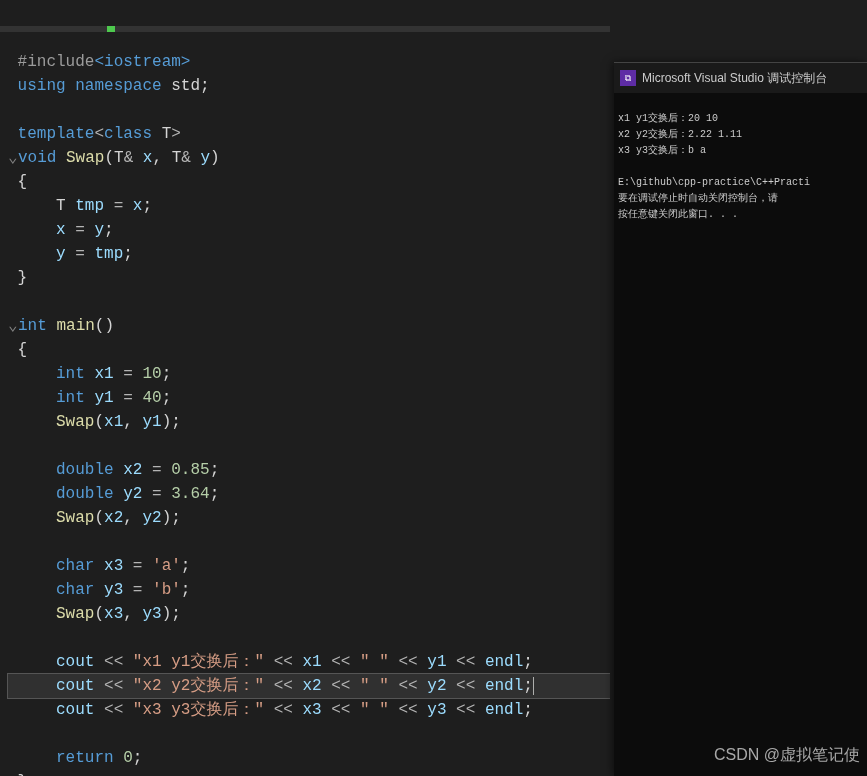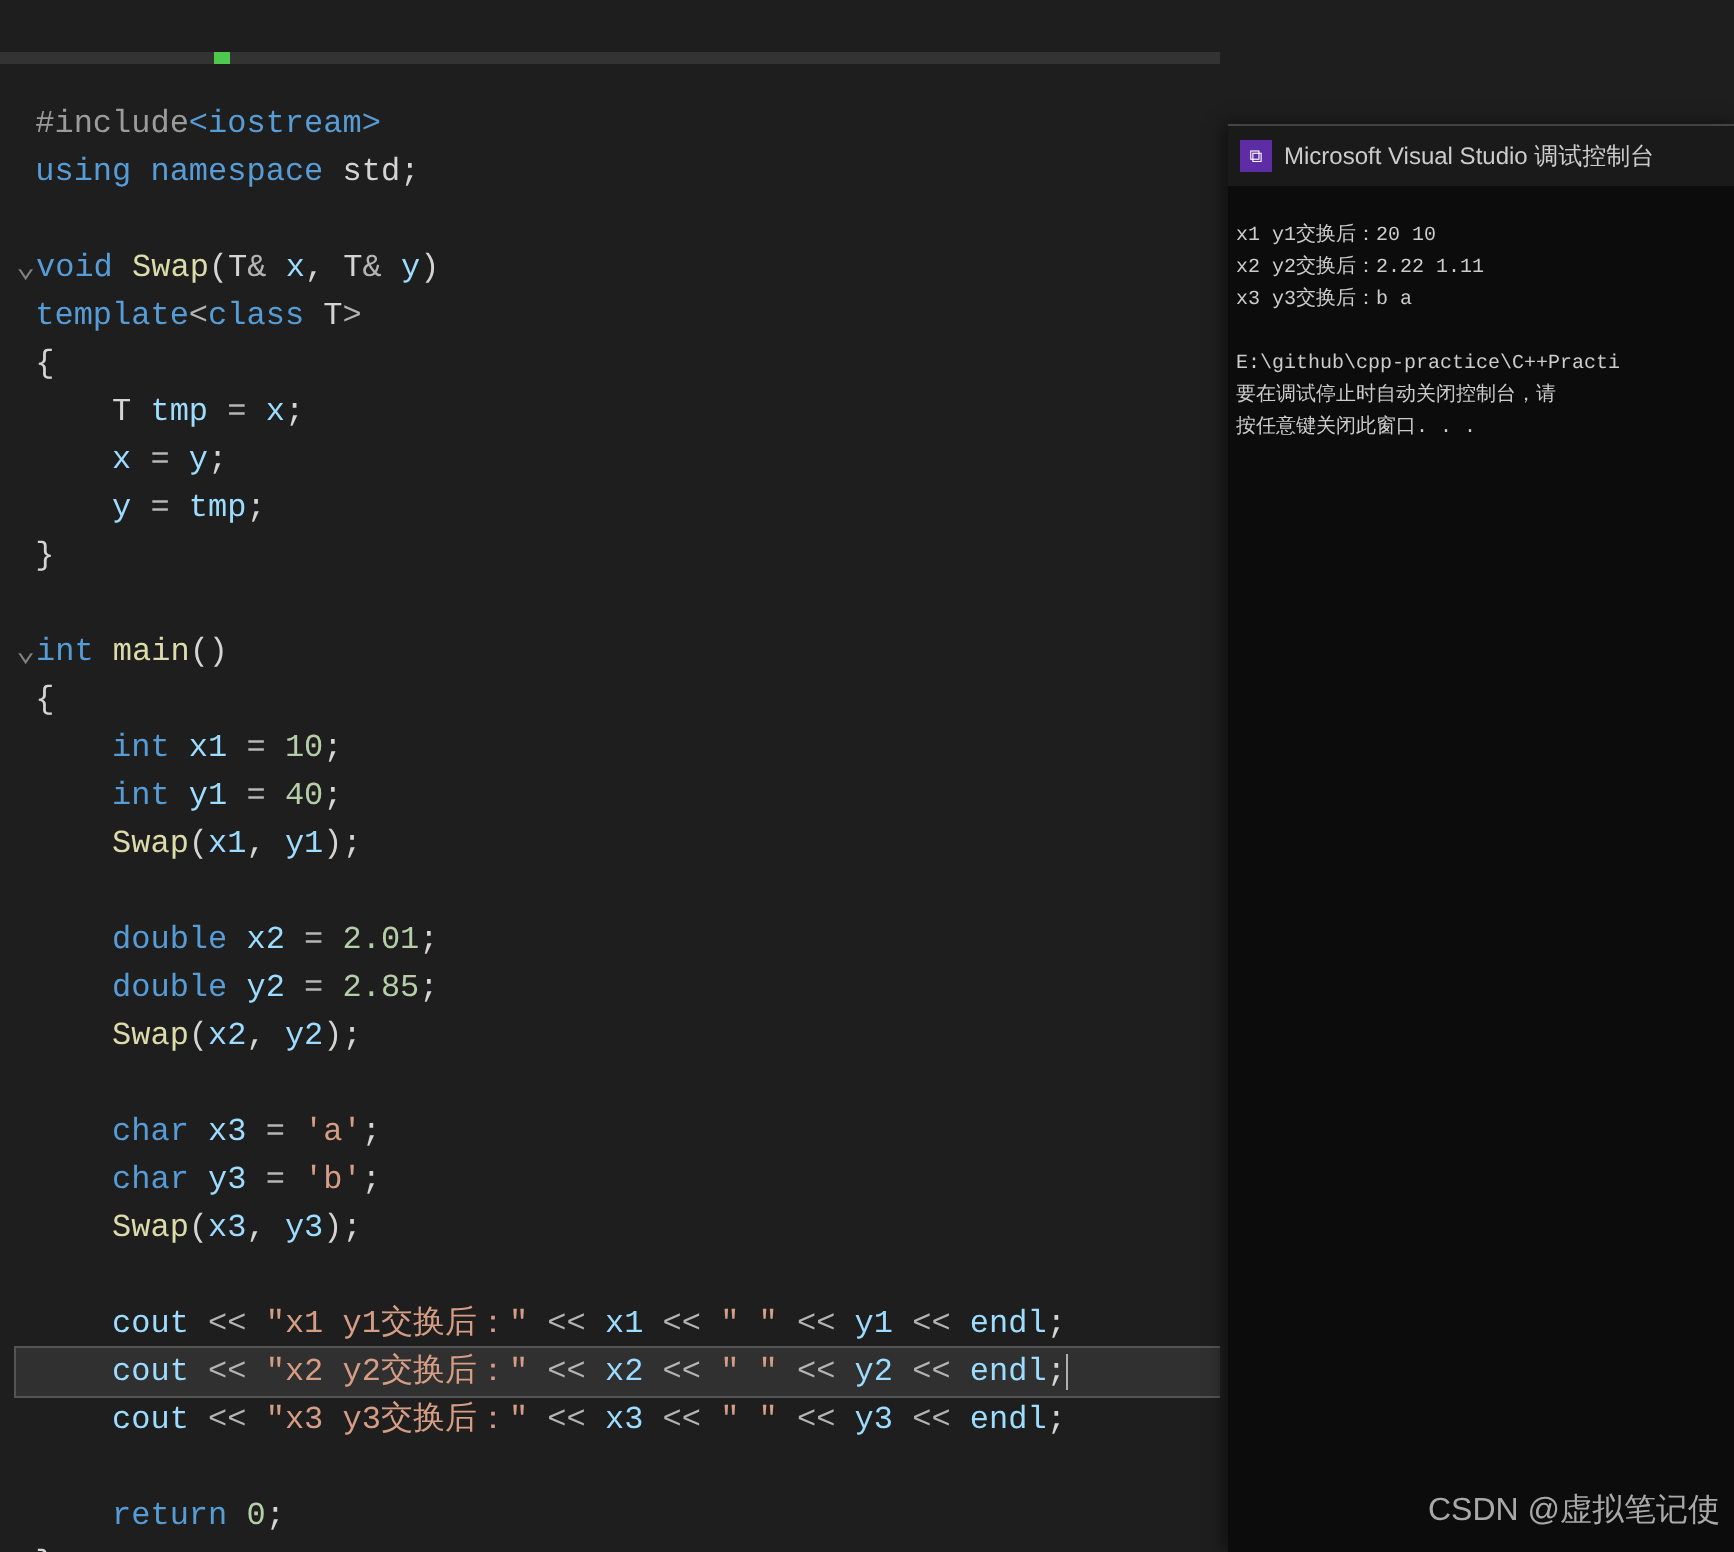--- a/index.html
+++ b/index.html
@@ -118,36 +118,36 @@
 </style>
 </head>
 <body>
 
 <div class="editor-area">
   <div class="top-bar"></div>
   <div class="code-lines">
     <div class="line"> <span class="preproc">#include</span><span class="kw">&lt;iostream&gt;</span></div>
     <div class="line"> <span class="kw">using</span><span class="kw"> namespace </span><span class="white">std</span><span class="white">;</span></div>
     <div class="line"> </div>
+    <div class="line"> <span class="kw">template</span><span class="op">&lt;</span><span class="kw">class</span><span class="white"> T</span><span class="op">&gt;</span></div>
     <div class="line"><span class="chv">⌄</span><span class="kw">void</span> <span class="ident">Swap</span><span class="paren">(</span><span class="white">T</span><span class="op">&amp;</span><span class="var"> x</span><span class="white">, </span><span class="white">T</span><span class="op">&amp;</span><span class="var"> y</span><span class="paren">)</span></div>
-    <div class="line"> <span class="kw">template</span><span class="op">&lt;</span><span class="kw">class</span><span class="white"> T</span><span class="op">&gt;</span></div>
     <div class="line"> <span class="white">{</span></div>
     <div class="line">     <span class="white">T</span><span class="var"> tmp </span><span class="op">=</span><span class="var"> x</span><span class="white">;</span></div>
     <div class="line">     <span class="var">x </span><span class="op">=</span><span class="var"> y</span><span class="white">;</span></div>
     <div class="line">     <span class="var">y </span><span class="op">=</span><span class="var"> tmp</span><span class="white">;</span></div>
     <div class="line"> <span class="white">}</span></div>
     <div class="line"> </div>
     <div class="line"><span class="chv">⌄</span><span class="kw">int</span> <span class="ident">main</span><span class="paren">()</span></div>
     <div class="line"> <span class="white">{</span></div>
     <div class="line">     <span class="kw">int</span><span class="var"> x1 </span><span class="op">=</span><span class="num"> 10</span><span class="white">;</span></div>
     <div class="line">     <span class="kw">int</span><span class="var"> y1 </span><span class="op">=</span><span class="num"> 40</span><span class="white">;</span></div>
     <div class="line">     <span class="ident">Swap</span><span class="paren">(</span><span class="var">x1</span><span class="white">, </span><span class="var">y1</span><span class="paren">)</span><span class="white">;</span></div>
     <div class="line"> </div>
-    <div class="line">     <span class="kw">double</span><span class="var"> x2 </span><span class="op">=</span><span class="num"> 2.01</span><span class="white">;</span></div>
-    <div class="line">     <span class="kw">double</span><span class="var"> y2 </span><span class="op">=</span><span class="num"> 2.85</span><span class="white">;</span></div>
+    <div class="line">     <span class="kw">double</span><span class="var"> x2 </span><span class="op">=</span><span class="num"> 0.85</span><span class="white">;</span></div>
+    <div class="line">     <span class="kw">double</span><span class="var"> y2 </span><span class="op">=</span><span class="num"> 3.64</span><span class="white">;</span></div>
     <div class="line">     <span class="ident">Swap</span><span class="paren">(</span><span class="var">x2</span><span class="white">, </span><span class="var">y2</span><span class="paren">)</span><span class="white">;</span></div>
     <div class="line"> </div>
     <div class="line">     <span class="kw">char</span><span class="var"> x3 </span><span class="op">=</span><span class="string"> 'a'</span><span class="white">;</span></div>
     <div class="line">     <span class="kw">char</span><span class="var"> y3 </span><span class="op">=</span><span class="string"> 'b'</span><span class="white">;</span></div>
     <div class="line">     <span class="ident">Swap</span><span class="paren">(</span><span class="var">x3</span><span class="white">, </span><span class="var">y3</span><span class="paren">)</span><span class="white">;</span></div>
     <div class="line"> </div>
     <div class="line">     <span class="var">cout </span><span class="op">&lt;&lt;</span><span class="string"> "x1 y1交换后：" </span><span class="op">&lt;&lt;</span><span class="var"> x1 </span><span class="op">&lt;&lt;</span><span class="string"> " " </span><span class="op">&lt;&lt;</span><span class="var"> y1 </span><span class="op">&lt;&lt;</span><span class="var"> endl</span><span class="white">;</span></div>
     <div class="line hl">     <span class="var">cout </span><span class="op">&lt;&lt;</span><span class="string"> "x2 y2交换后：" </span><span class="op">&lt;&lt;</span><span class="var"> x2 </span><span class="op">&lt;&lt;</span><span class="string"> " " </span><span class="op">&lt;&lt;</span><span class="var"> y2 </span><span class="op">&lt;&lt;</span><span class="var"> endl</span><span class="white">;</span><span class="caret"></span></div>
     <div class="line">     <span class="var">cout </span><span class="op">&lt;&lt;</span><span class="string"> "x3 y3交换后：" </span><span class="op">&lt;&lt;</span><span class="var"> x3 </span><span class="op">&lt;&lt;</span><span class="string"> " " </span><span class="op">&lt;&lt;</span><span class="var"> y3 </span><span class="op">&lt;&lt;</span><span class="var"> endl</span><span class="white">;</span></div>
     <div class="line"> </div>

